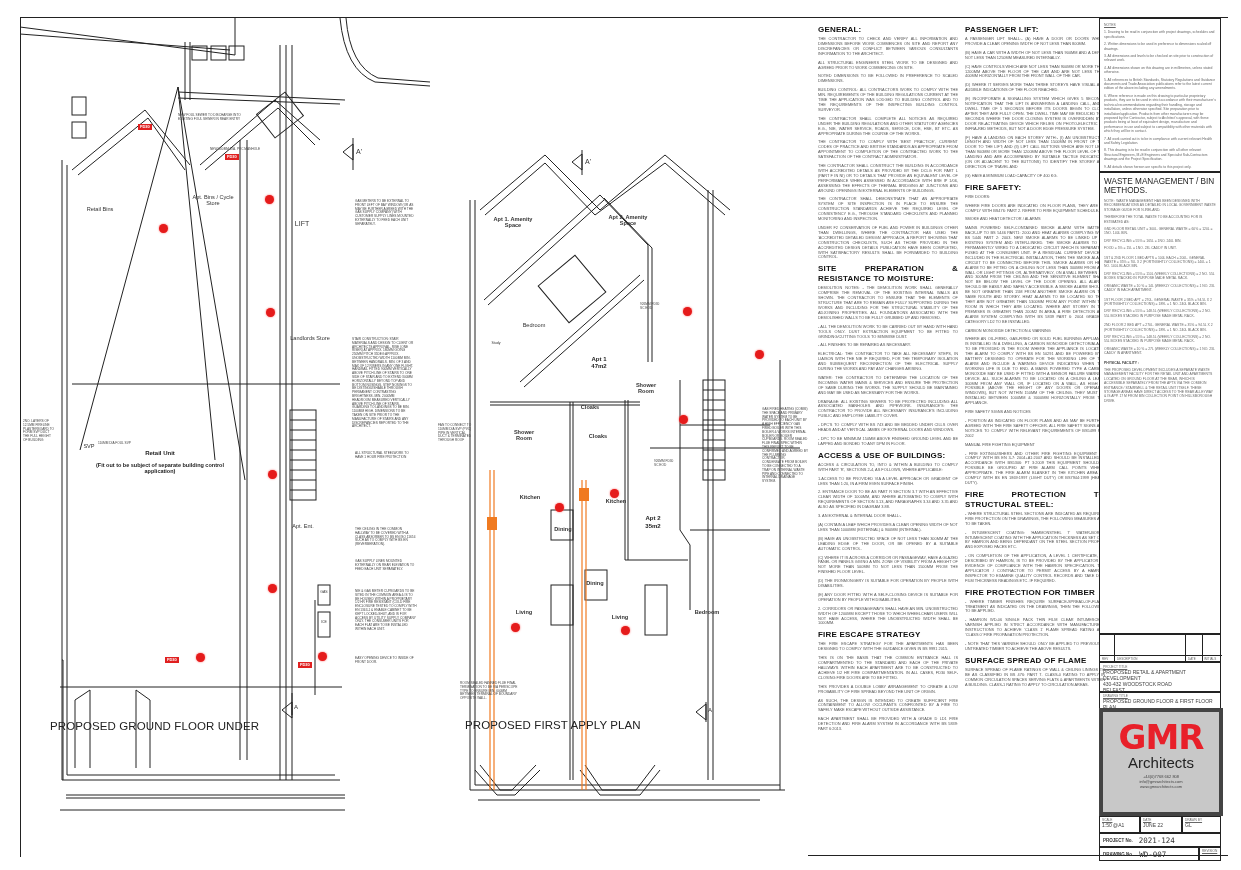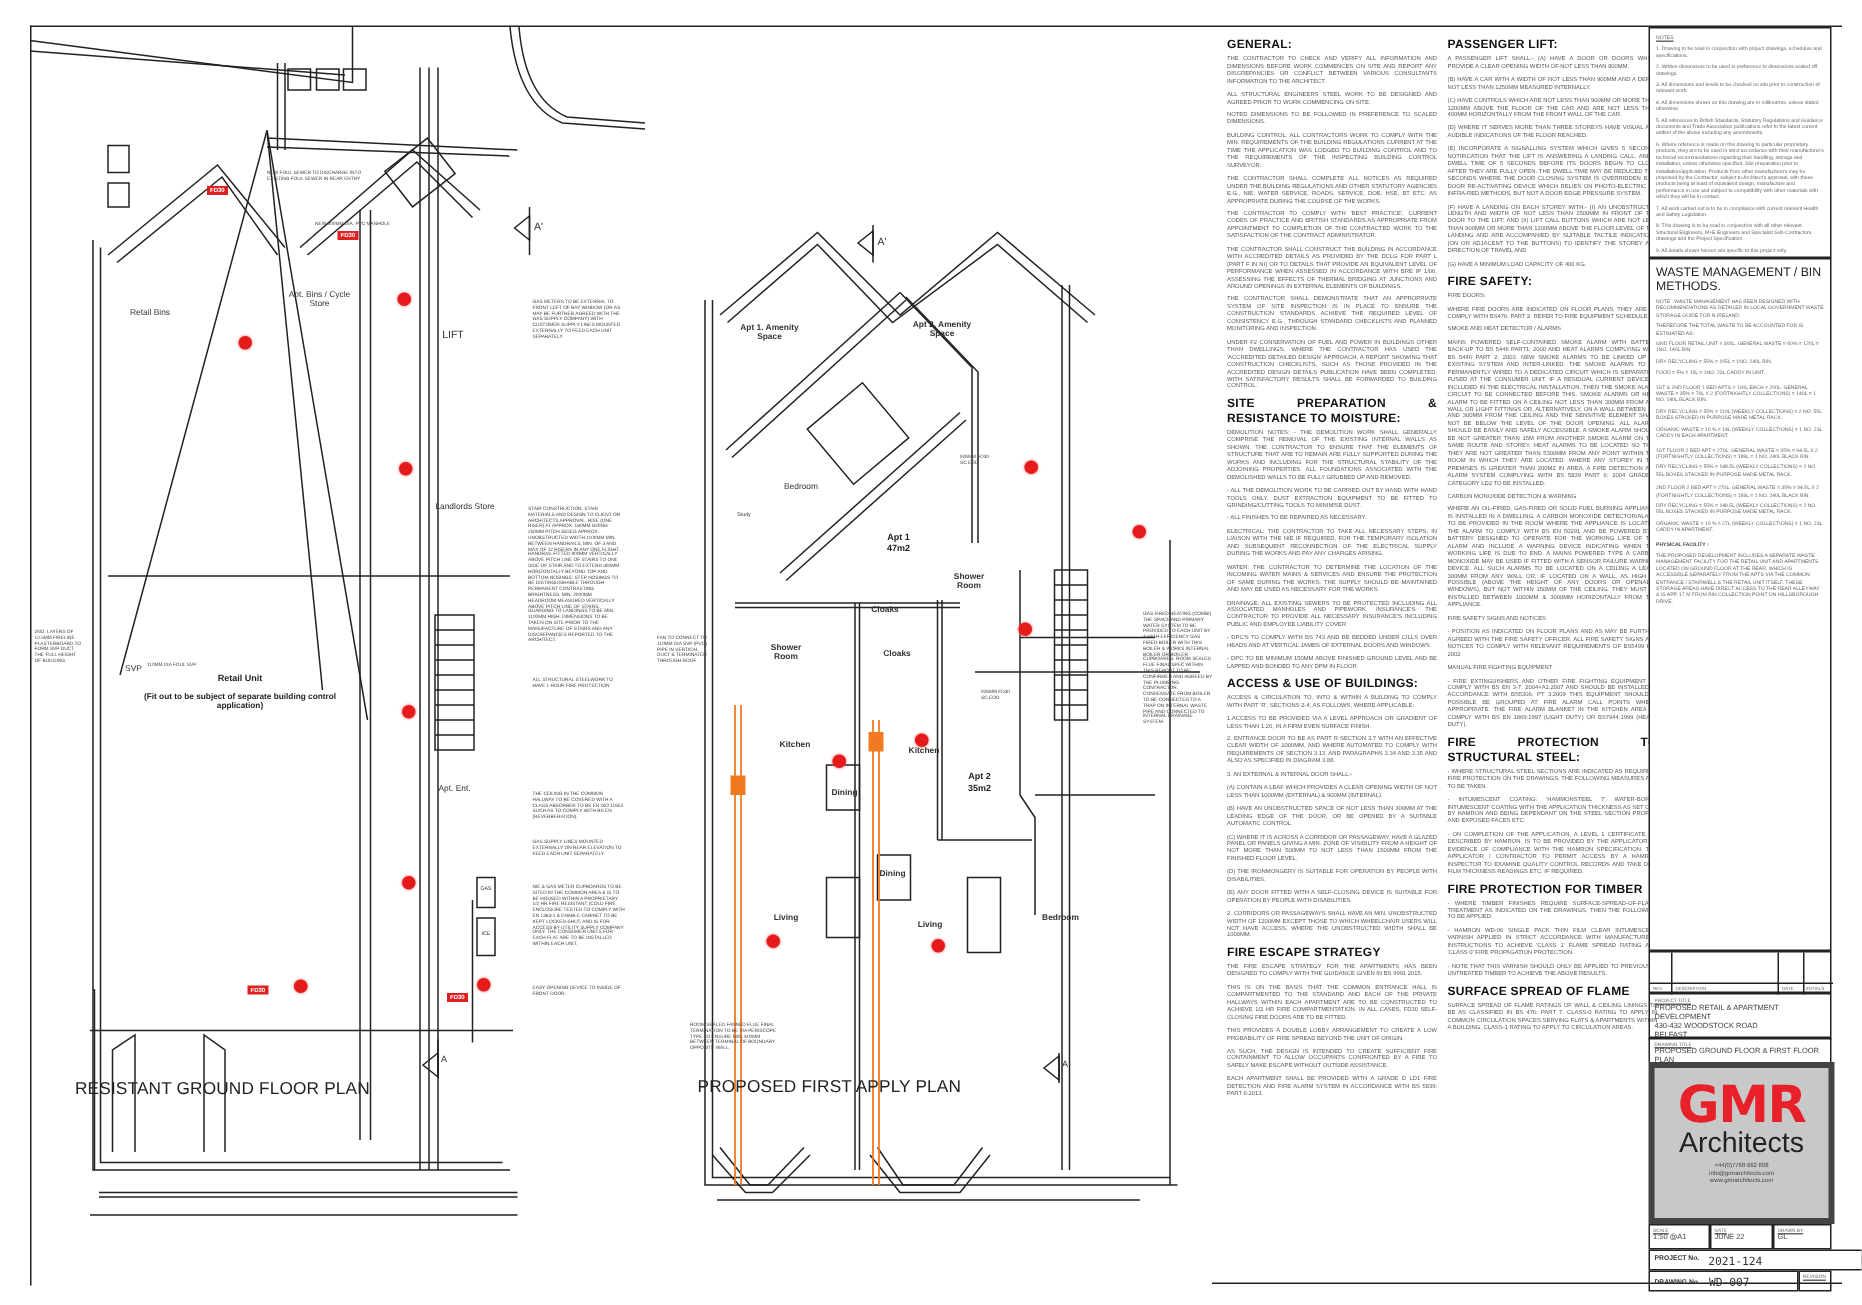--- a/index.html
+++ b/index.html
@@ -19,21 +19,21 @@
   .col2 { left: 965px; width: 140px; }
   .rbox { position: absolute; border: 1px solid #222; background: #fff; }
   .sm { font-size: 3.4px; line-height: 4.4px; color: #666; text-transform: uppercase; margin-bottom: 3px; }
   .waste-title { font-size: 8.2px; color: #222; margin-bottom: 4px; }
   .tb-cell { position: absolute; border: 1px solid #222; }
   .tb-label { font-size: 3.2px; color: #666; text-decoration: underline; text-transform: uppercase; }
   .tb-val { font-size: 6px; color: #444; line-height: 7px; }
   .logo-box { position: absolute; left: 1099px; top: 706px; width: 124px; height: 109px; background: #444; padding: 4px; }
   .logo-inner { width: 100%; height: 100%; background: #c8c8c8; text-align: center; padding-top: 8px; }
   .logo-mark { font-family: "DejaVu Sans", sans-serif; font-size: 34px; font-weight: bold; color: #e8202a; line-height: 34px; letter-spacing: -1px; }
-  .logo-sub { font-size: 19px; color: #222; line-height: 17px; }
+  .logo-sub { font-size: 15px; color: #222; line-height: 17px; }
   .logo-contact { font-size: 4px; line-height: 5px; color: #444; margin-top: 3px; }
   .red-tag { position: absolute; background: #e02020; color: #fff; font-size: 4px; font-weight: bold; padding: 0 2px; line-height: 6px; }
   .red-dot { position: absolute; width: 9px; height: 9px; border-radius: 50%; background: #e51b1b; box-shadow: 0 0 2px #f55; }
 </style>
 </head>
 <body>
 
 <div class="sheet">
 
   <div class="frame-line" style="left:20px;top:17px;width:1208px;height:1px;"></div>
@@ -191,21 +191,21 @@
   <div class="tiny" style="left:98px;top:442px;width:40px;">110mm Dia FOUL SVP</div>
   <div class="tiny" style="left:355px;top:200px;width:62px;">GAS METERS TO BE EXTERNAL TO FRONT LEFT OF BAY WINDOW (OR AS MAY BE FURTHER AGREED WITH THE GAS SUPPLY COMPANY) WITH CUSTOMER SUPPLY LINES MOUNTED EXTERNALLY TO FEED EACH UNIT SEPARATELY.</div>
   <div class="tiny" style="left:352px;top:338px;width:62px;">STAIR CONSTRUCTION: STAIR MATERIALS AND DESIGN TO CLIENT OR ARCHITECTS APPROVAL. RISE (ONE RISER) AT APPROX. 180mm GOING 250mm PITCH 35DEG APPROX. UNOBSTRUCTED WIDTH 1100MM MIN. BETWEEN HANDRAILS. MIN. OF 3 AND MAX OF 12 RISERS IN ANY ONE FLIGHT. HANDRAIL FITTED 900mm VERTICALLY ABOVE PITCH LINE OF STAIRS TO ONE SIDE OF STAIR AND TO EXTEND 300MM HORIZONTALLY BEYOND TOP AND BOTTOM NOSINGS. STEP NOSINGS TO BE DISTINGUISHABLE THROUGH PERMANENT CONTRASTING BRIGHTNESS. MIN. 2000mm HEADROOM MEASURED VERTICALLY ABOVE PITCH LINE OF STAIRS. GUARDING TO LANDINGS TO BE MIN. 1100mm HIGH. DIMENSIONS TO BE TAKEN ON SITE PRIOR TO THE MANUFACTURE OF STAIRS AND ANY DISCREPANCIES REPORTED TO THE ARCHITECT.</div>
   <div class="tiny" style="left:355px;top:452px;width:62px;">ALL STRUCTURAL STEELWORK TO HAVE 1 HOUR FIRE PROTECTION</div>
   <div class="tiny" style="left:355px;top:528px;width:62px;">THE CEILING IN THE COMMON HALLWAY TO BE COVERED WITH A CLASS ABSORBER TO BS EN ISO 11654 SUCH AS TO COMPLY WITH BS EN (REVERBERATION).</div>
   <div class="tiny" style="left:355px;top:560px;width:62px;">GAS SUPPLY LINES MOUNTED EXTERNALLY ON REAR ELEVATION TO FEED EACH UNIT SEPARATELY.</div>
   <div class="tiny" style="left:355px;top:590px;width:62px;">NIE &amp; GAS METER CUPBOARDS TO BE SITED IN THE COMMON AREA &amp; IS TO BE HOUSED WITHIN A PROPRIETARY 1/2 HR FIRE RESISTANT (COLD FIRE ENCLOSURE TESTED TO COMPLY WITH EN 1363-1 &amp; ENABLE CABINET TO BE KEPT LOCKED-SHUT, AND IS FOR ACCESS BY UTILITY SUPPLY COMPANY ONLY. THE CONSUMER UNITS FOR EACH FLAT ARE TO BE INSTALLED WITHIN EACH UNIT.</div>
   <div class="tiny" style="left:355px;top:657px;width:62px;">EASY OPENING DEVICE TO INSIDE OF FRONT DOOR.</div>
   <div class="lbl" style="left:318px;top:590px;width:12px;font-size:3.5px;">GAS</div>
   <div class="lbl" style="left:318px;top:620px;width:12px;font-size:3.5px;">ICE</div>
-  <div class="plan-title" style="left:50px;top:720px;">RESISTANT GROUND FLOOR PLAN</div>
+  <div class="plan-title" style="left:50px;top:720px;">PROPOSED GROUND FLOOR UNDER</div>
   <div class="lbl" style="left:294px;top:704px;font-size:6px;">A</div>
   <div class="lbl" style="left:356px;top:148px;font-size:7px;">A'</div>
 
   <div class="red-tag" style="left:138px;top:124px;">FD30</div>
   <div class="red-tag" style="left:225px;top:154px;">FD30</div>
   <div class="red-tag" style="left:165px;top:657px;">FD30</div>
   <div class="red-tag" style="left:298px;top:662px;">FD30</div>
   <div class="red-dot" style="left:159px;top:224px;"></div>
   <div class="red-dot" style="left:265px;top:195px;"></div>
   <div class="red-dot" style="left:266px;top:308px;"></div>
@@ -394,21 +394,21 @@
   </div>
   <div class="tb-cell" style="left:1140px;top:816px;width:42px;height:17px;padding:1px 2px;">
     <div class="tb-label">DATE</div>
     <div class="tb-val" style="font-size:5px;">JUNE 22</div>
   </div>
   <div class="tb-cell" style="left:1182px;top:816px;width:39px;height:17px;padding:1px 2px;">
     <div class="tb-label">DRAWN BY</div>
     <div class="tb-val" style="font-size:5px;">GL</div>
   </div>
 
-  <div class="tb-cell" style="left:1099px;top:833px;width:143px;height:14px;padding:2px 3px;display:flex;align-items:flex-start;gap:6px;">
+  <div class="tb-cell" style="left:1099px;top:833px;width:122px;height:14px;padding:2px 3px;display:flex;align-items:center;gap:6px;">
     <span style="font-size:4.5px;font-weight:bold;color:#333;">PROJECT No.</span>
     <span style="font-family:'DejaVu Sans Mono', monospace;font-size:7.5px;color:#333;">2021-124</span>
   </div>
 
   <div class="tb-cell" style="left:1099px;top:847px;width:100px;height:14px;padding:2px 3px;display:flex;align-items:center;gap:6px;">
     <span style="font-size:4.5px;font-weight:bold;color:#333;">DRAWING No.</span>
     <span style="font-family:'DejaVu Sans Mono', monospace;font-size:7.5px;color:#333;">WD-007</span>
   </div>
   <div class="tb-cell" style="left:1199px;top:847px;width:22px;height:14px;padding:1px 2px;">
     <div class="tb-label">REVISION</div>

